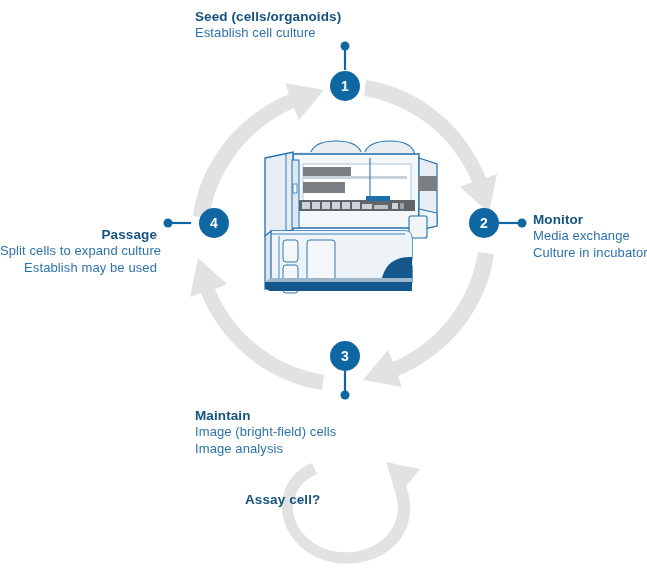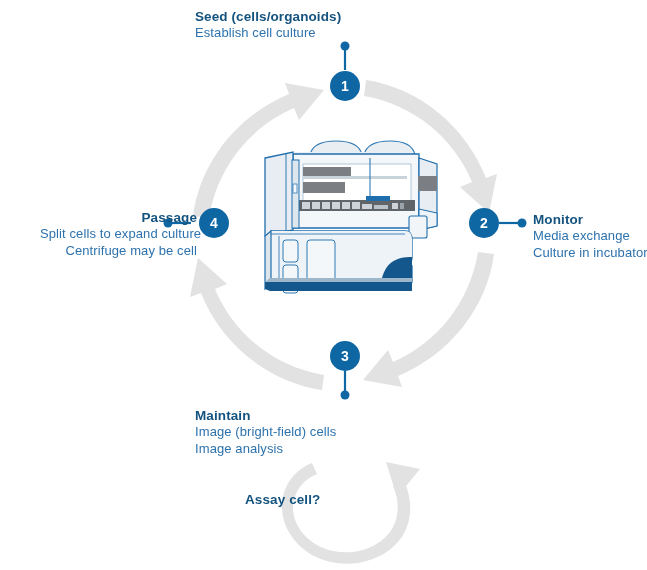--- a/index.html
+++ b/index.html
@@ -228,23 +228,23 @@
     <div class="lbl-sub">Media exchange</div>
     <div class="lbl-sub">Culture in incubator</div>
   </div>
 
   <div class="label-block t-center" style="left:195px; top:407px; width:300px;">
     <div class="lbl-title">Maintain</div>
     <div class="lbl-sub">Image (bright-field) cells</div>
     <div class="lbl-sub">Image analysis</div>
   </div>
 
-  <div class="label-block t-right" style="left:0px; top:209px; width:157px;padding-left:40px;">
+  <div class="label-block t-right" style="left:0px; top:226px; width:157px;">
     <div class="lbl-title">Passage</div>
     <div class="lbl-sub">Split cells to expand culture</div>
-    <div class="lbl-sub">Centrifuge may be cell</div>
+    <div class="lbl-sub">Establish may be used</div>
   </div>
 
   <div class="label-block t-center" style="left:245px; top:491px; width:200px;">
     <div class="lbl-title">Assay cell?</div>
   </div>
 
 </div>
 
 </body></html>

